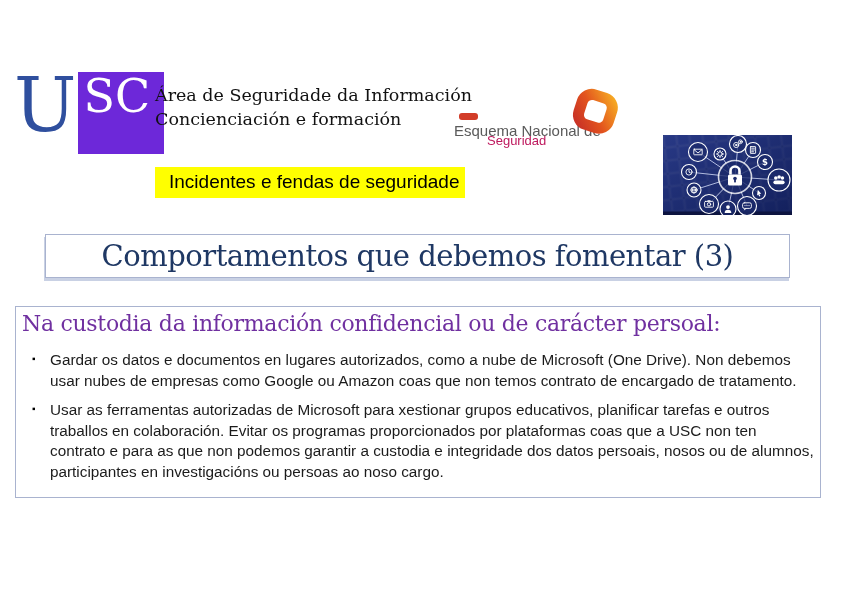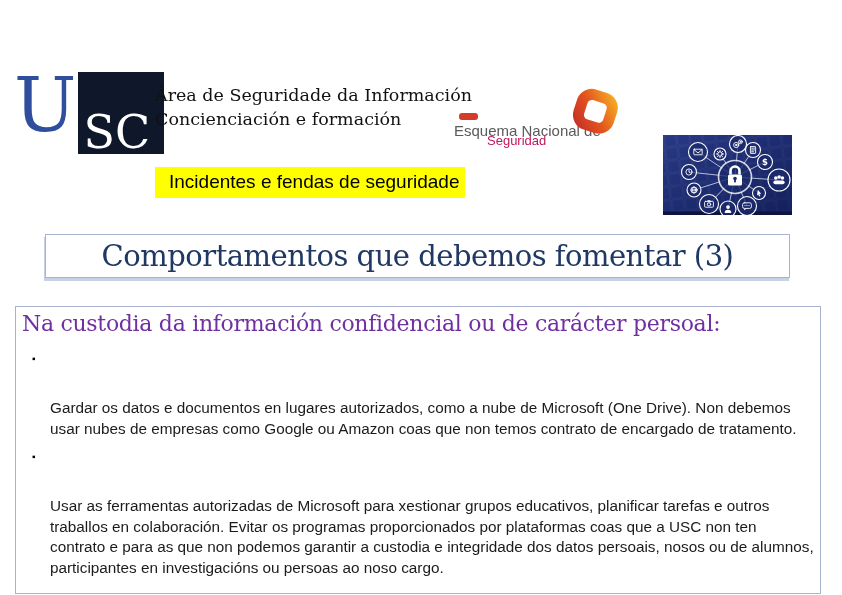--- a/index.html
+++ b/index.html
@@ -13,22 +13,22 @@
 
   
   .usc-logo { position: absolute; left: 14px; top: 72px; display: flex; align-items: flex-start; }
   .usc-u {
     font-family: "DejaVu Serif", serif;
     font-size: 74px; line-height: 62px;
     color: #2f4f9e; display: block; margin-top: 2px;
   }
   .usc-box {
     margin-left: 2px; width: 86px; height: 82px;
-    background: #0f172a; color: #ffffff;
-    display: flex; flex-direction: column; justify-content: flex-end;
+    background: #6d28d9; color: #ffffff;
+    display: flex; flex-direction: column; justify-content: space-between;
   }
   .usc-sc {
     font-family: "DejaVu Serif", serif;
     font-size: 46px; line-height: 44px;
     padding: 2px 0 0 5px; letter-spacing: 0px; display: block;
   }
   .usc-name { padding: 3px 0 0 7px; display: flex; flex-direction: column; }
   .usc-name span {
     font-size: 7.5px; font-weight: bold; line-height: 9.5px; letter-spacing: 0.4px;
   }
@@ -86,21 +86,20 @@
   .bullet-list { list-style: none; margin-top: 11px; }
   .bullet-item { display: flex; align-items: flex-start; margin-bottom: 9px; }
   .bullet-marker {
     flex: 0 0 auto; width: 18px; margin-left: 10px; margin-top: 3px;
     font-size: 10px; color: #000;
   }
   .bullet-text {
     font-family: "Liberation Sans", sans-serif;
     font-size: 15.3px; line-height: 20.5px; color: #1b1b1b;
     padding-right: 2px;
-    margin-top: 48px;
   }
 </style>
 </head>
 <body>
 
 <div>
 
   <div class="usc-logo">
     <span class="usc-u">U</span>
     <div class="usc-box">

